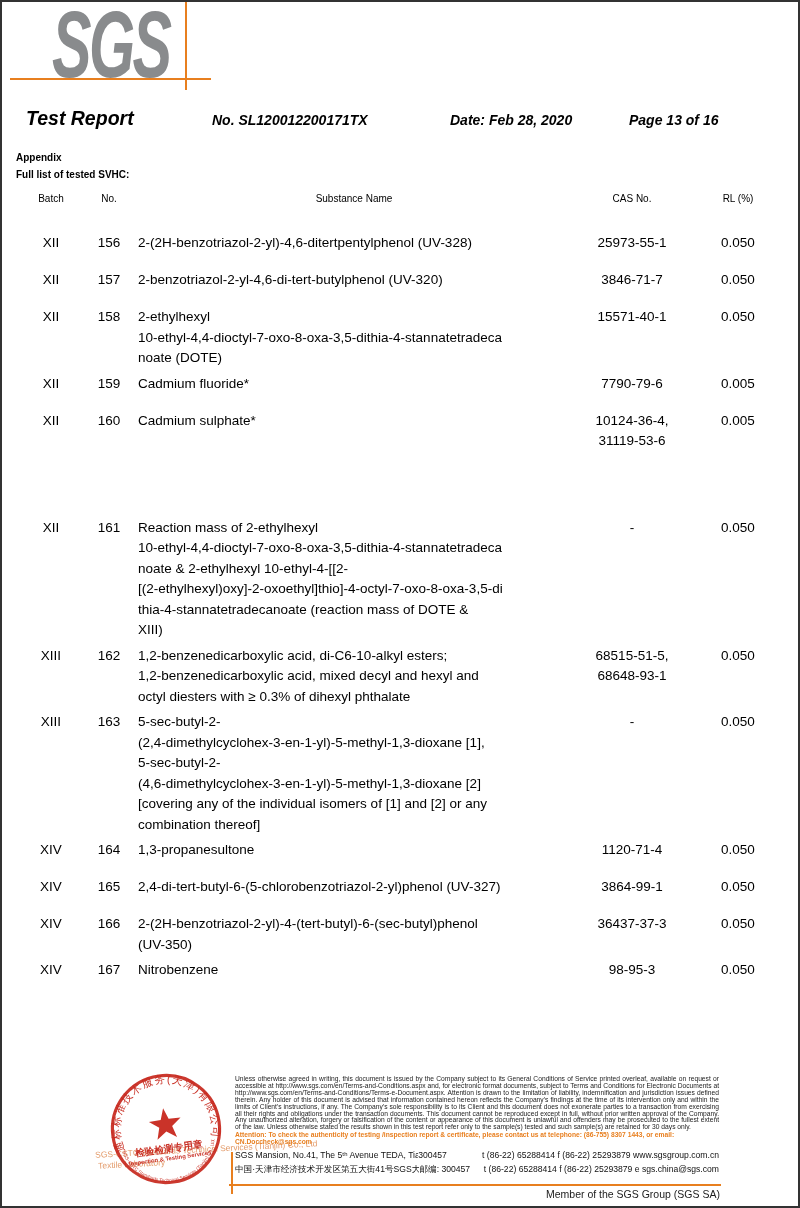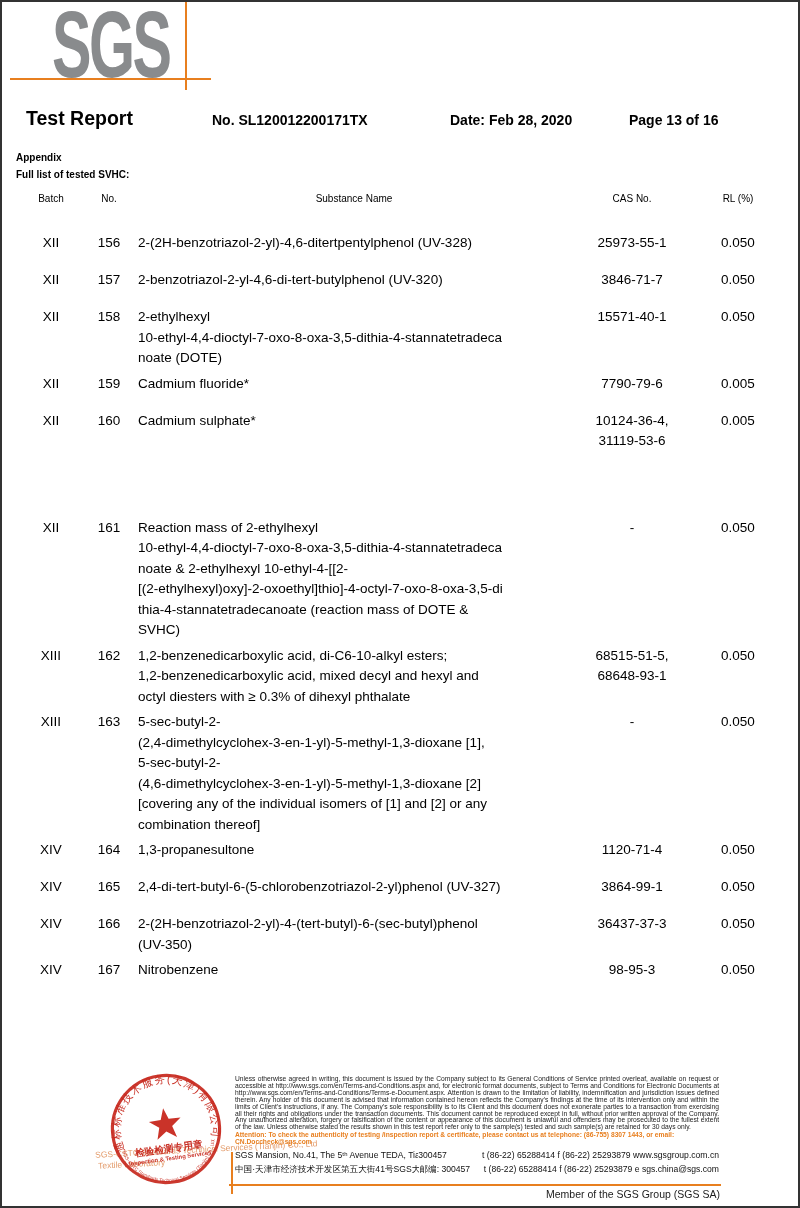--- a/index.html
+++ b/index.html
@@ -8,21 +8,21 @@
     --stamp-red:#c7281d;
     --overlay-orange:#e0905a;
   }
   *{margin:0;padding:0;box-sizing:border-box;}
   body{background:#555;font-family:"Liberation Sans","DejaVu Sans",sans-serif;}
   .page{
     position:relative;width:800px;height:1208px;background:#fff;
     border:2px solid #333;overflow:hidden;color:#000;
   }
   
-  .report-header{position:relative;height:148px;}
+  .report-header{position:relative;height:148px;font-style:italic;}
   .sgs-logo{
     position:absolute;left:50px;top:-12px;
     font-weight:bold;font-size:94px;line-height:110px;letter-spacing:-4px;
     color:var(--logo-gray);transform:scaleX(0.63);transform-origin:0 0;
   }
   .logo-hline{position:absolute;left:8px;top:76px;width:201px;height:2px;background:var(--accent-orange);}
   .logo-vline{position:absolute;left:183px;top:0;width:2px;height:88px;background:var(--accent-orange);}
   .doc-title{position:absolute;left:24px;top:105px;font-size:19.5px;font-weight:bold;}
   .report-no{position:absolute;left:210px;top:110px;font-size:14px;font-weight:bold;}
   .report-date{position:absolute;left:448px;top:110px;font-size:14px;font-weight:bold;}
@@ -155,21 +155,21 @@
   </tr>
           <tr data-row-no="161" class="multi">
     <td class="c-batch">XII</td>
     <td class="c-no">161</td>
     <td class="c-sub">
               <div>Reaction mass of 2-ethylhexyl</div>
               <div>10-ethyl-4,4-dioctyl-7-oxo-8-oxa-3,5-dithia-4-stannatetradeca</div>
               <div>noate &amp; 2-ethylhexyl 10-ethyl-4-[[2-</div>
               <div>[(2-ethylhexyl)oxy]-2-oxoethyl]thio]-4-octyl-7-oxo-8-oxa-3,5-di</div>
               <div>thia-4-stannatetradecanoate (reaction mass of DOTE &amp;</div>
-              <div>SVHC)</div>
+              <div>XIII)</div>
             </td>
     <td class="c-cas">
               <div>-</div>
             </td>
     <td class="c-rl">0.050</td>
   </tr>
           <tr data-row-no="162" class="multi">
     <td class="c-batch">XIII</td>
     <td class="c-no">162</td>
     <td class="c-sub">

